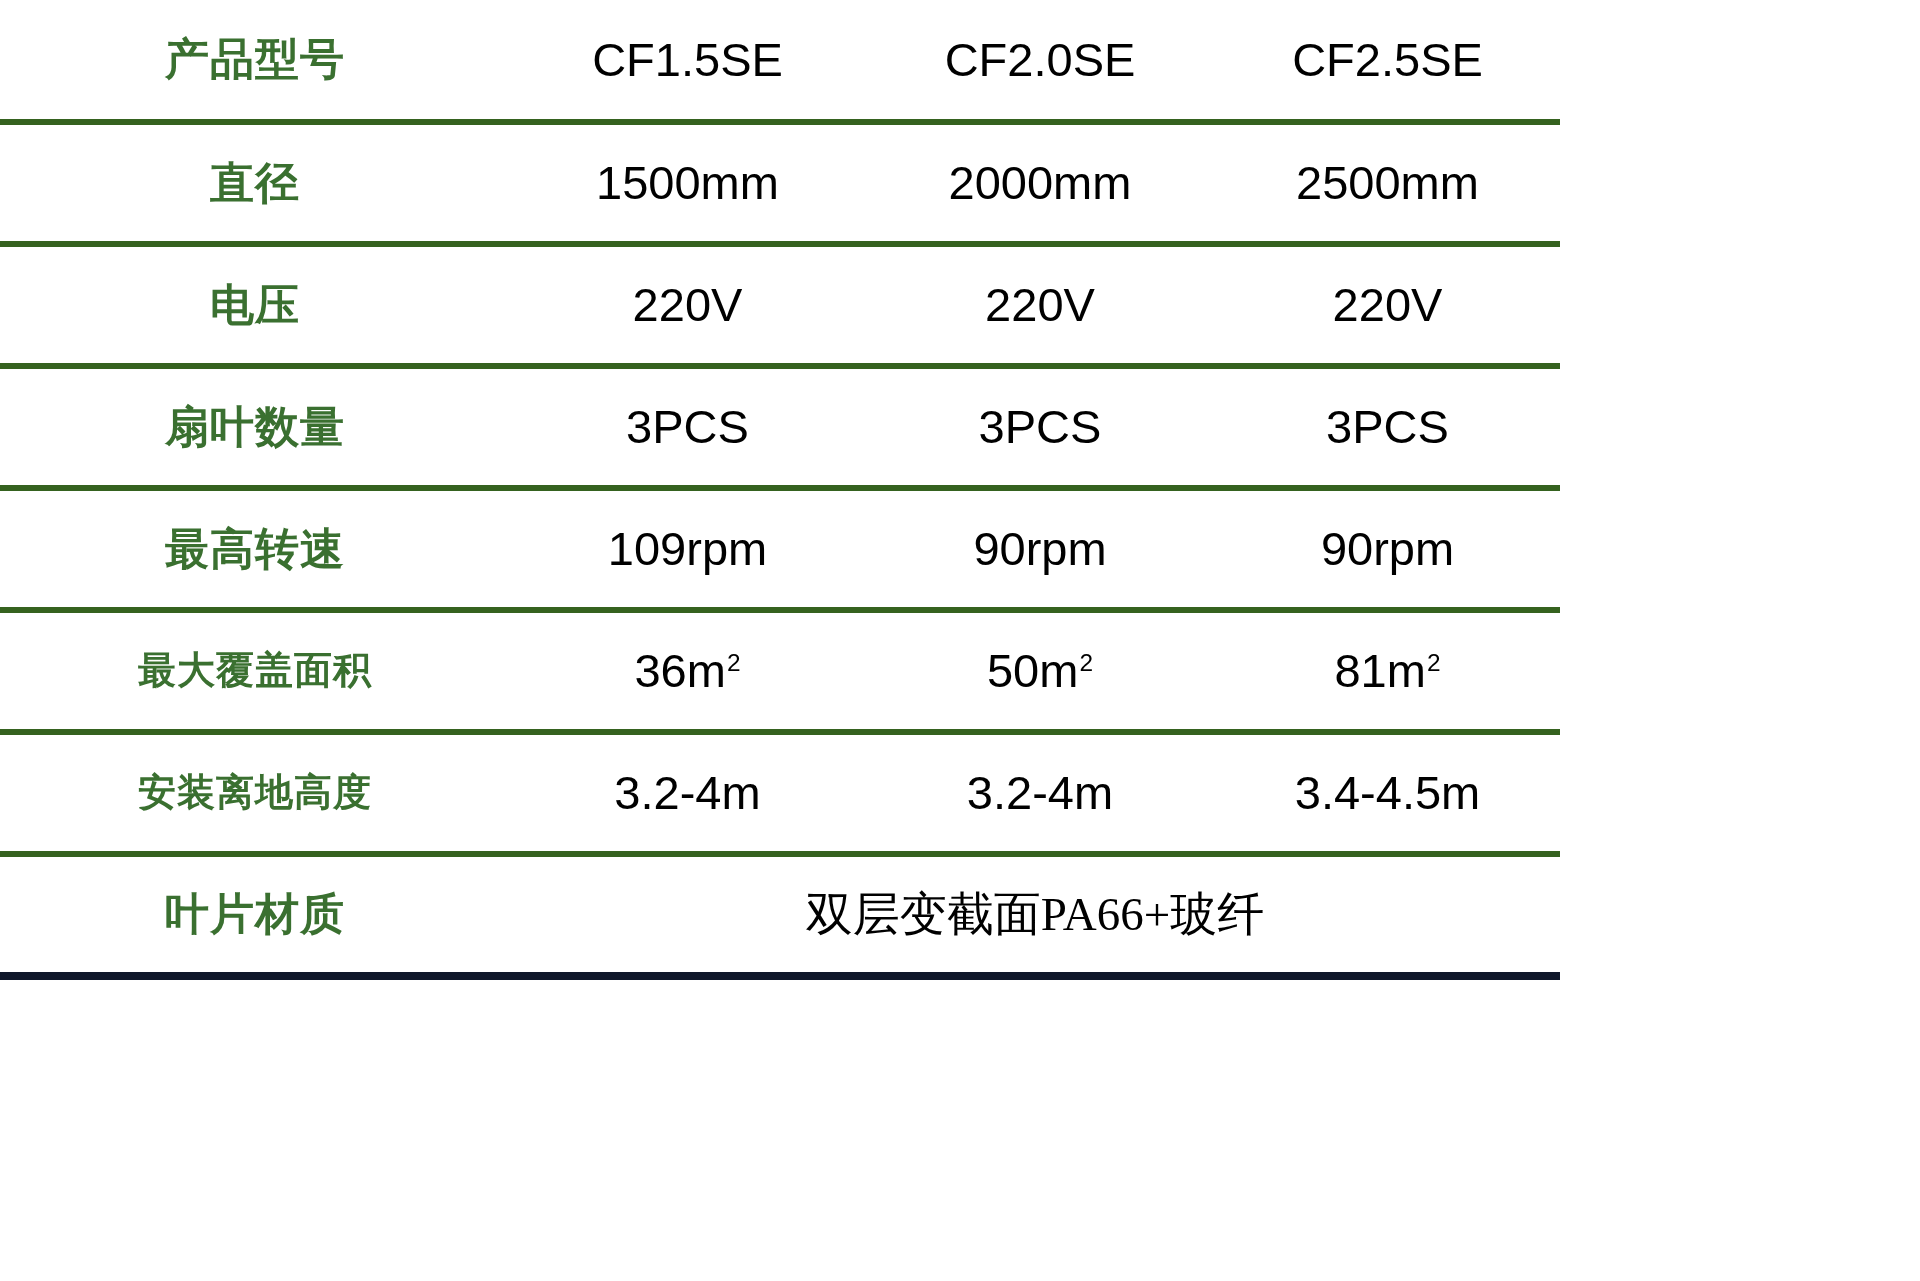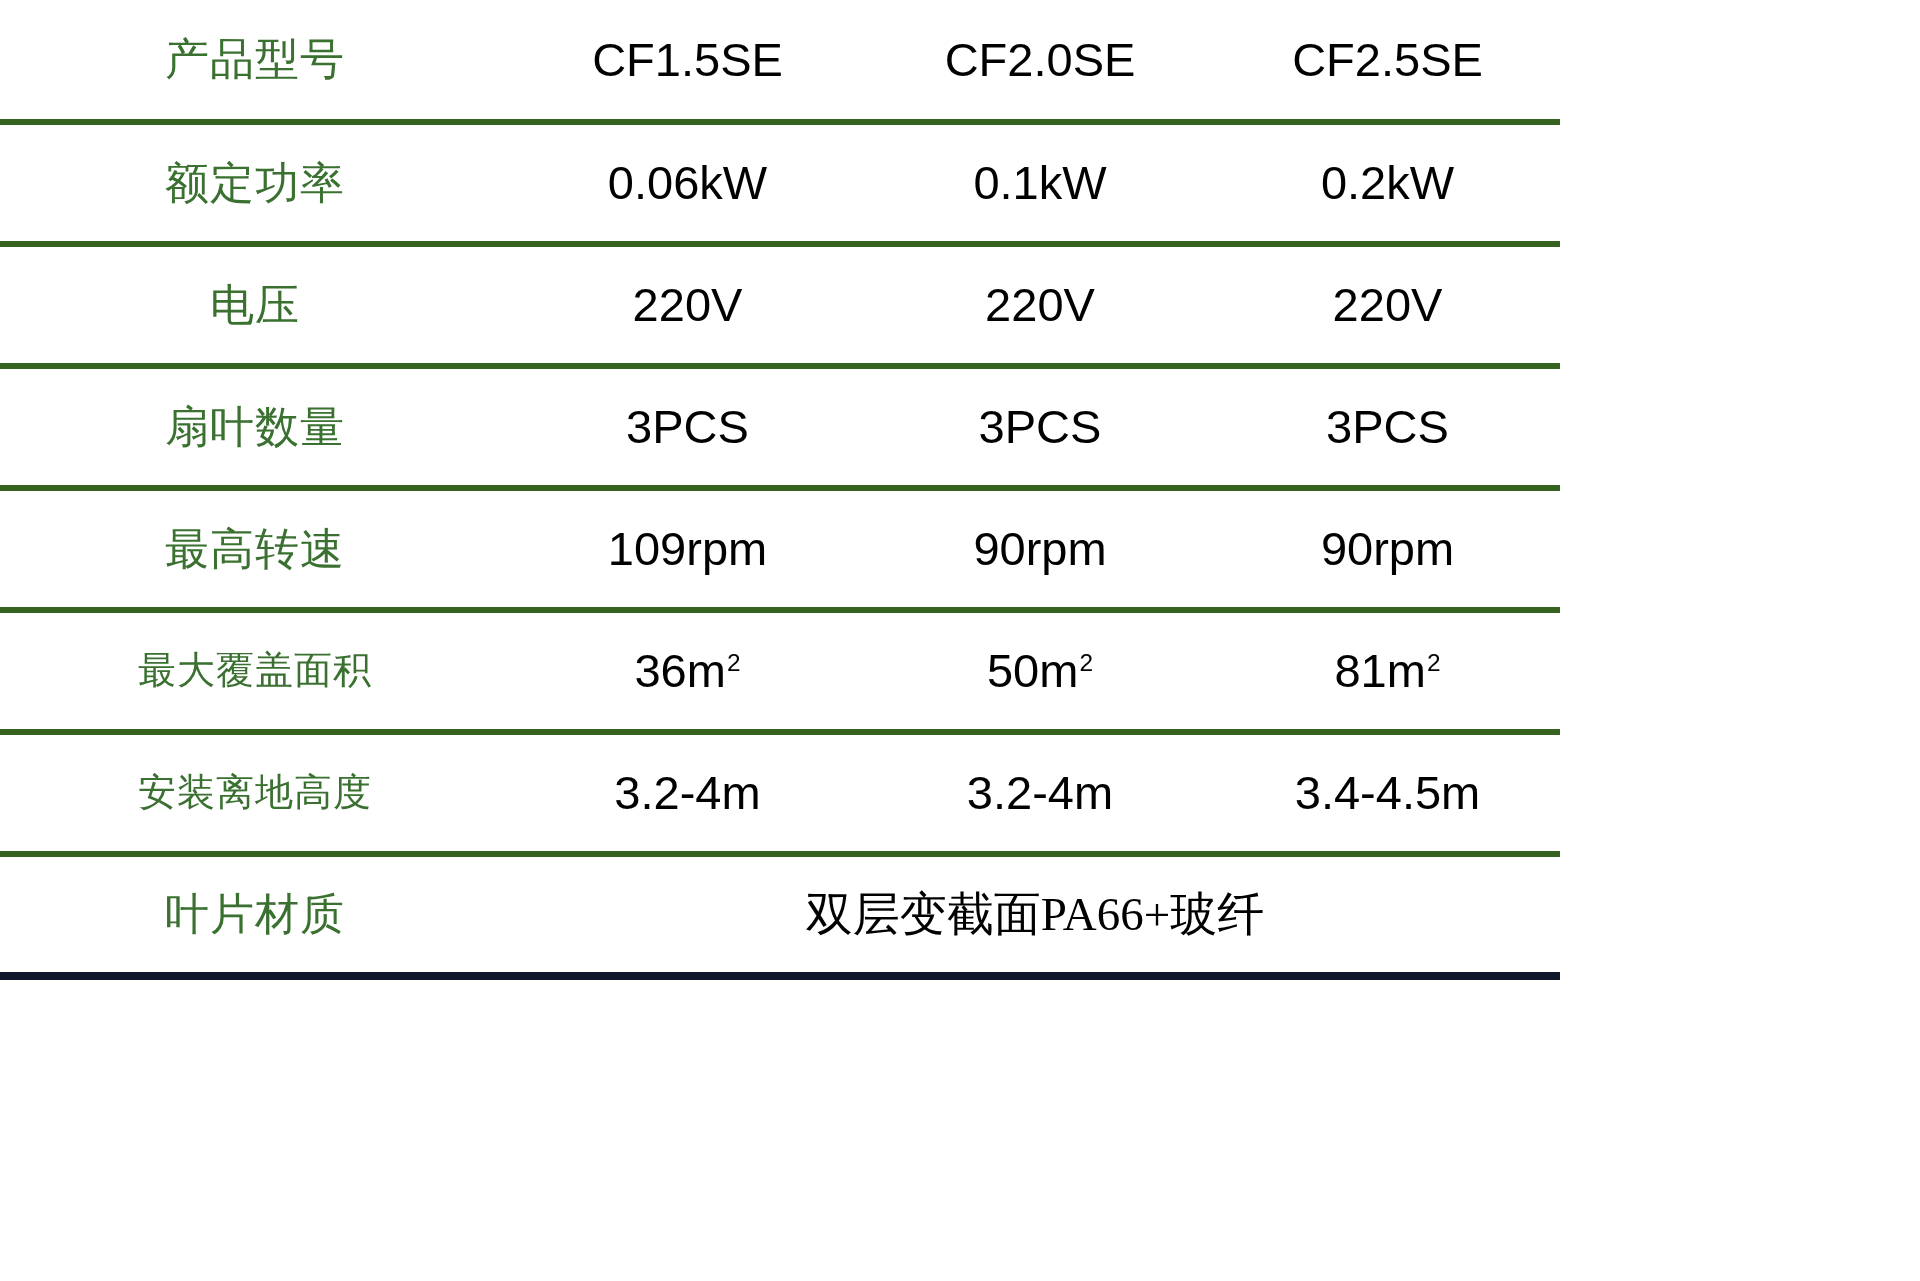--- a/index.html
+++ b/index.html
@@ -41,21 +41,21 @@
     border-bottom: 6px solid #35621f;
   }
   .spec-row.row-last {
     border-bottom: 8px solid #0f172a;
   }
 
   .cell-label {
     text-align: center;
     vertical-align: middle;
     color: #3a7030;
-    font-weight: normal;
+    font-weight: bold;
     font-size: 44px;
     letter-spacing: 1px;
     line-height: 1.1;
     padding: 15px;
     white-space: nowrap;
   }
   .cell-label.label-wide {
     font-size: 38px;
     text-align: center;
   }
@@ -97,27 +97,27 @@
     </colgroup>
     <tbody>
 
       <tr class="spec-row">
         <td class="cell-label">产品型号</td>
         <td class="cell-value">CF1.5SE</td>
         <td class="cell-value">CF2.0SE</td>
         <td class="cell-value">CF2.5SE</td>
       </tr>
 
+      <tr class="spec-row">
+        <td class="cell-label">直径</td>
+        <td class="cell-value">1500mm</td>
+        <td class="cell-value">2000mm</td>
+        <td class="cell-value">2500mm</td>
+      </tr>
 
-      <tr class="spec-row">
-        <td class="cell-label">额定功率</td>
-        <td class="cell-value">0.06kW</td>
-        <td class="cell-value">0.1kW</td>
-        <td class="cell-value">0.2kW</td>
-      </tr>
 
       <tr class="spec-row">
         <td class="cell-label">电压</td>
         <td class="cell-value">220V</td>
         <td class="cell-value">220V</td>
         <td class="cell-value">220V</td>
       </tr>
 
       <tr class="spec-row">
         <td class="cell-label">扇叶数量</td>

